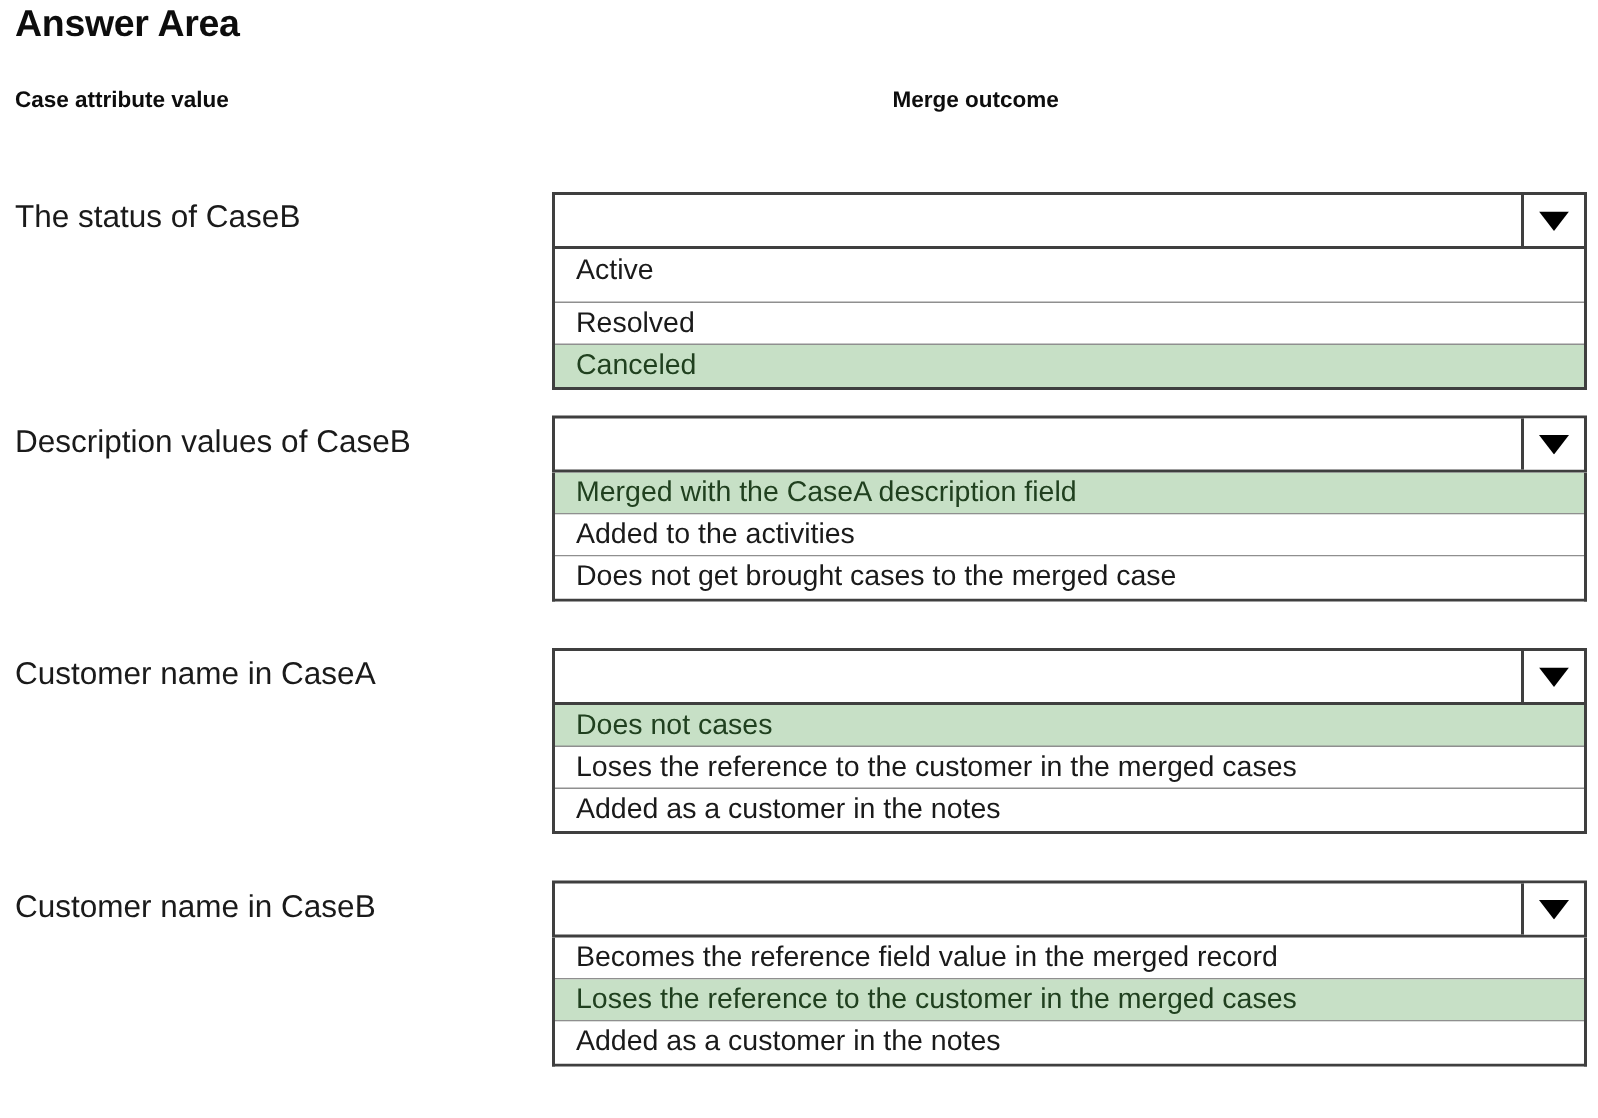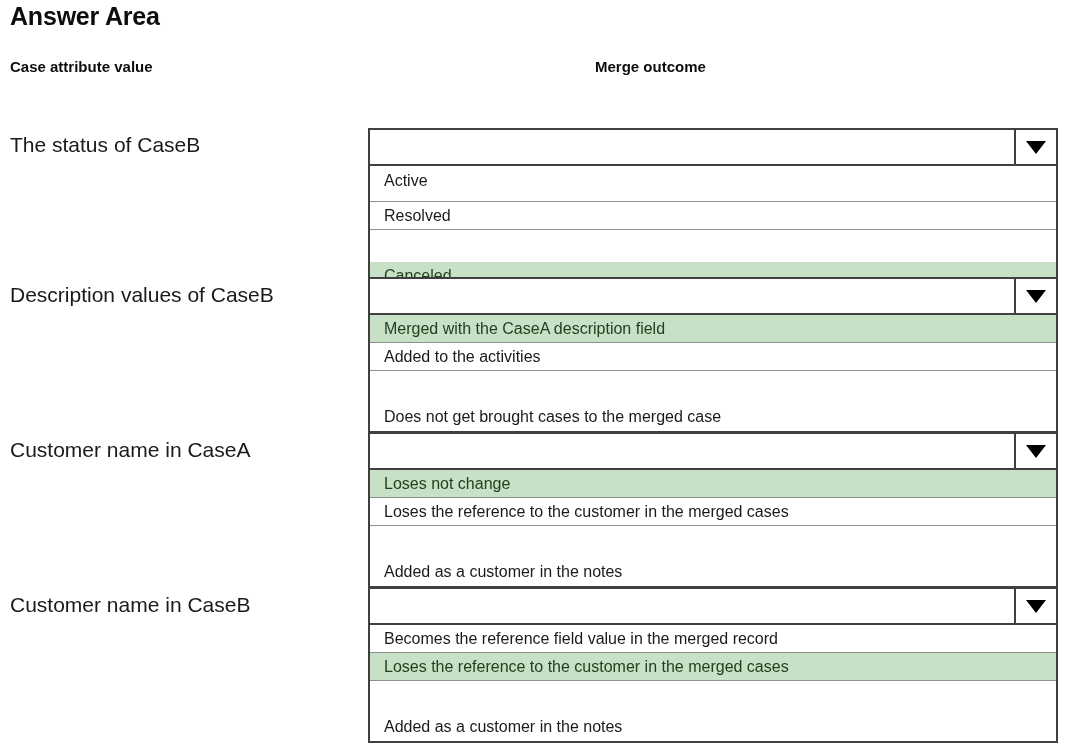--- a/index.html
+++ b/index.html
@@ -105,28 +105,28 @@
     border: 2px solid #3f3f3f;
     border-top: none;
     background: #ffffff;
   }
   .option {
     box-sizing: border-box;
     height: 28px;
     display: flex;
     align-items: center;
     padding: 0 0 0 14px;
-    font-size: 16px;
+    font-size: 19px;
     line-height: 28px;
     color: #1a1a1a;
     background: #ffffff;
     border-bottom: 1px solid #8f8f8f;
     white-space: nowrap;
   }
-  .option:last-child { border-bottom: none; margin-top: 32px; }
+  .option:last-child { border-bottom: none; }
   .option.selected {
     background: #c7e0c6;
     color: #20401f;
   }
   
   .options .option.first-gap {
     height: 36px;
     line-height: 36px;
     align-items: flex-end;
     padding-bottom: 2px;
@@ -185,21 +185,21 @@
         <div class="dropdown" style="top: 432px;">
           <div class="combo">
             <div class="combo-value"></div>
             <div class="combo-arrow">
               <svg width="20" height="13" viewBox="0 0 20 13" aria-hidden="true">
                 <polygon points="0,0 20,0 10,13" fill="#000000"></polygon>
               </svg>
             </div>
           </div>
           <div class="options">
-            <div class="option selected">Loses not change</div>
+            <div class="option selected">Does not cases</div>
             <div class="option">Loses the reference to the customer in the merged cases</div>
             <div class="option">Added as a customer in the notes</div>
           </div>
         </div>
       </div>
       <div class="row" style="top: 0px;">
         <div class="row-label" style="top: 592px; text-align: right;">Customer name in CaseB</div>
         <div class="dropdown" style="top: 587px;">
           <div class="combo">
             <div class="combo-value"></div>

